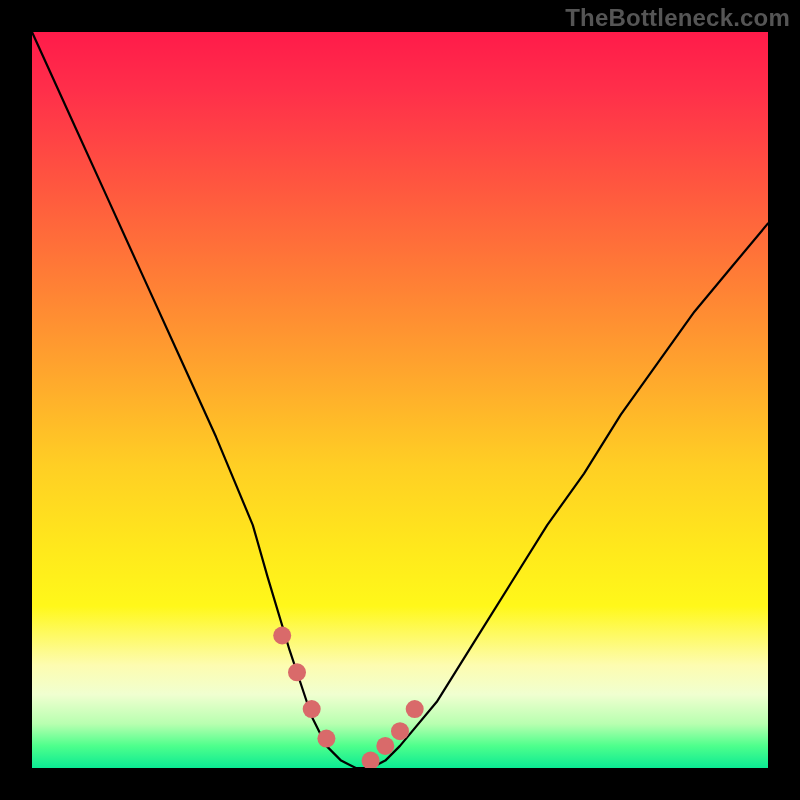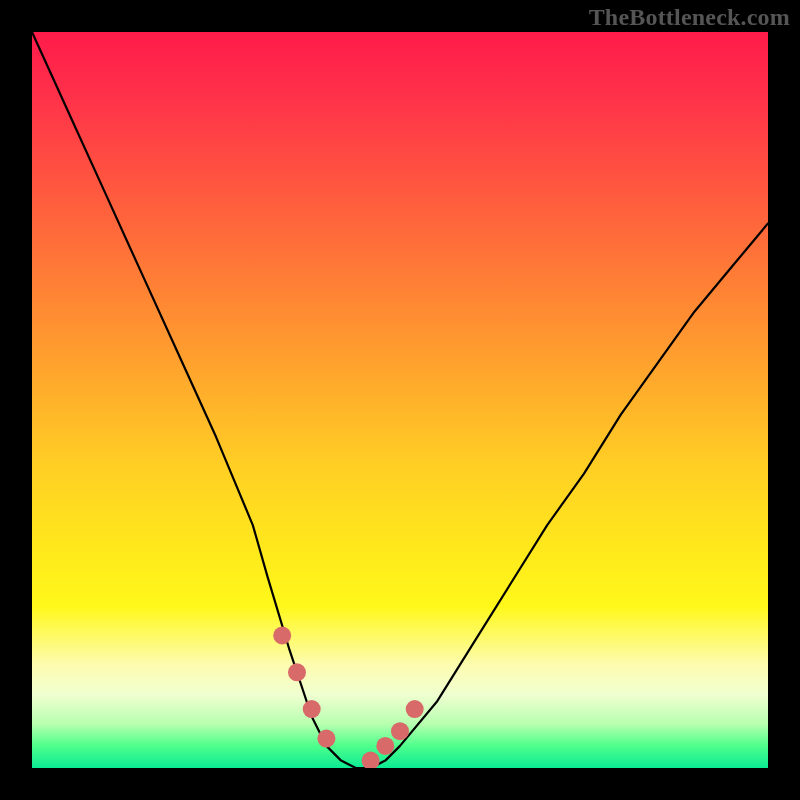--- a/index.html
+++ b/index.html
@@ -19,21 +19,20 @@
   }
   .attribution {
     position: absolute;
     top: 4px;
     right: 10px;
     color: #555;
     font-size: 24px;
     font-weight: 600;
     letter-spacing: 0.2px;
     z-index: 30;
-    font-family: Liberation Serif, serif;
   }
   .plot {
     position: absolute;
     left: 32px;
     top: 32px;
     width: 736px;
     height: 736px;
     
     background: linear-gradient(
       to bottom,

